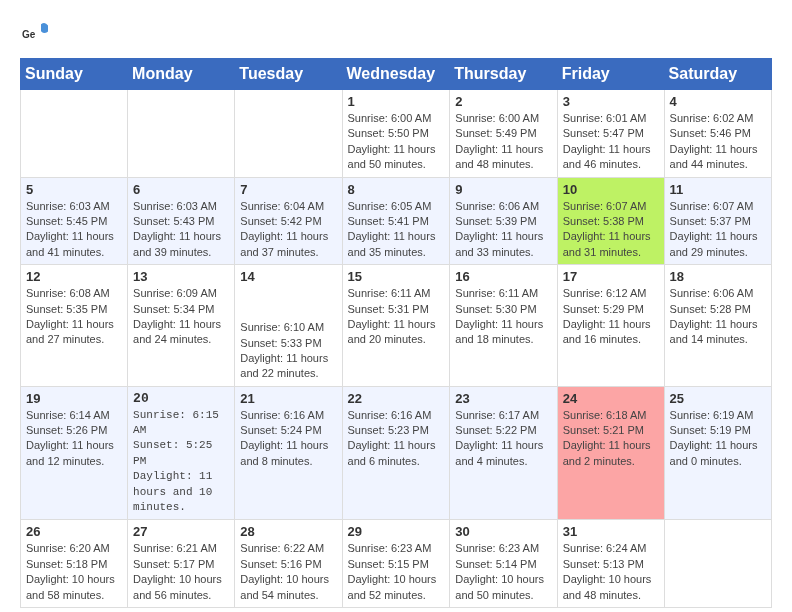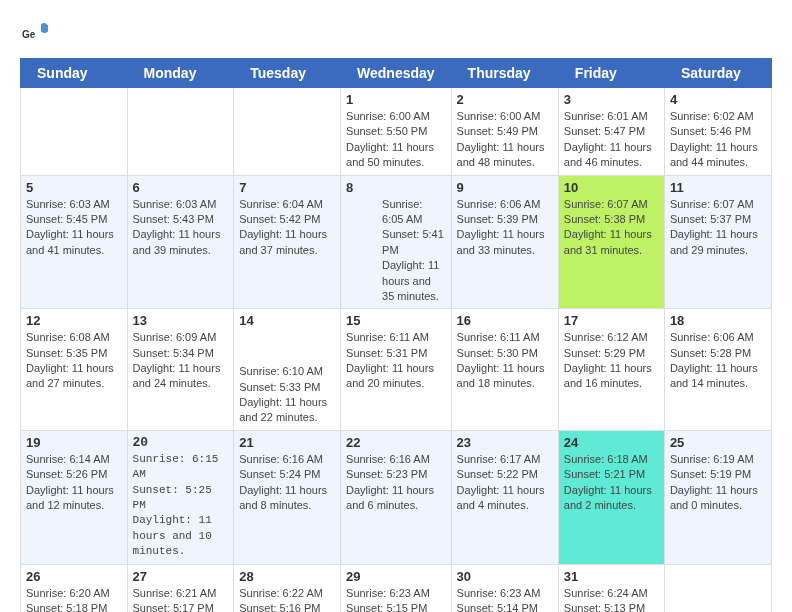--- a/index.html
+++ b/index.html
@@ -48,22 +48,22 @@
       color: #555;
     }
     .calendar {
       width: 100%;
       border-collapse: collapse;
       border: 1px solid #ccc;
     }
     .calendar th {
       background-color: #3a6bbf;
       color: #fff;
-      font-size: 14px;
-      padding: 6px 16px;
+      font-size: 16px;
+      padding: 6px 4px;
       text-align: left;
       border: 1px solid #3a6bbf;
     }
     .calendar td {
       vertical-align: top;
       padding: 4px 5px;
       border: 1px solid #ddd;
       font-size: 10.5px;
       color: #333;
       width: 108px;
@@ -164,21 +164,21 @@
 Daylight: 11 hours and 39 minutes.</div>
         </td>
         <td style="background-color: rgb(240, 244, 255);">
           <div class="day-number">7</div>
           <div class="day-info" style="white-space: pre-line;">Sunrise: 6:04 AM
 Sunset: 5:42 PM
 Daylight: 11 hours and 37 minutes.</div>
         </td>
         <td style="background-color: rgb(240, 244, 255);">
           <div class="day-number">8</div>
-          <div class="day-info" style="white-space: pre-line; margin-left: 36px;">Sunrise: 6:05 AM
+          <div class="day-info" style="white-space: pre-line;">Sunrise: 6:05 AM
 Sunset: 5:41 PM
 Daylight: 11 hours and 35 minutes.</div>
         </td>
         <td style="background-color: rgb(240, 244, 255);">
           <div class="day-number">9</div>
           <div class="day-info" style="white-space: pre-line;">Sunrise: 6:06 AM
 Sunset: 5:39 PM
 Daylight: 11 hours and 33 minutes.</div>
         </td>
         <td style="background-color: #bef264;">
@@ -262,21 +262,21 @@
           <div class="day-info" style="white-space: pre-line;">Sunrise: 6:16 AM
 Sunset: 5:23 PM
 Daylight: 11 hours and 6 minutes.</div>
         </td>
         <td style="background-color: rgb(240, 244, 255);">
           <div class="day-number">23</div>
           <div class="day-info" style="white-space: pre-line;">Sunrise: 6:17 AM
 Sunset: 5:22 PM
 Daylight: 11 hours and 4 minutes.</div>
         </td>
-        <td style="background-color: #5eead4;">
+        <td style="background-color: #fca5a5;">
           <div class="day-number">24</div>
           <div class="day-info" style="white-space: pre-line;">Sunrise: 6:18 AM
 Sunset: 5:21 PM
 Daylight: 11 hours and 2 minutes.</div>
         </td>
         <td style="background-color: rgb(240, 244, 255);">
           <div class="day-number">25</div>
           <div class="day-info" style="white-space: pre-line;">Sunrise: 6:19 AM
 Sunset: 5:19 PM
 Daylight: 11 hours and 0 minutes.</div>

